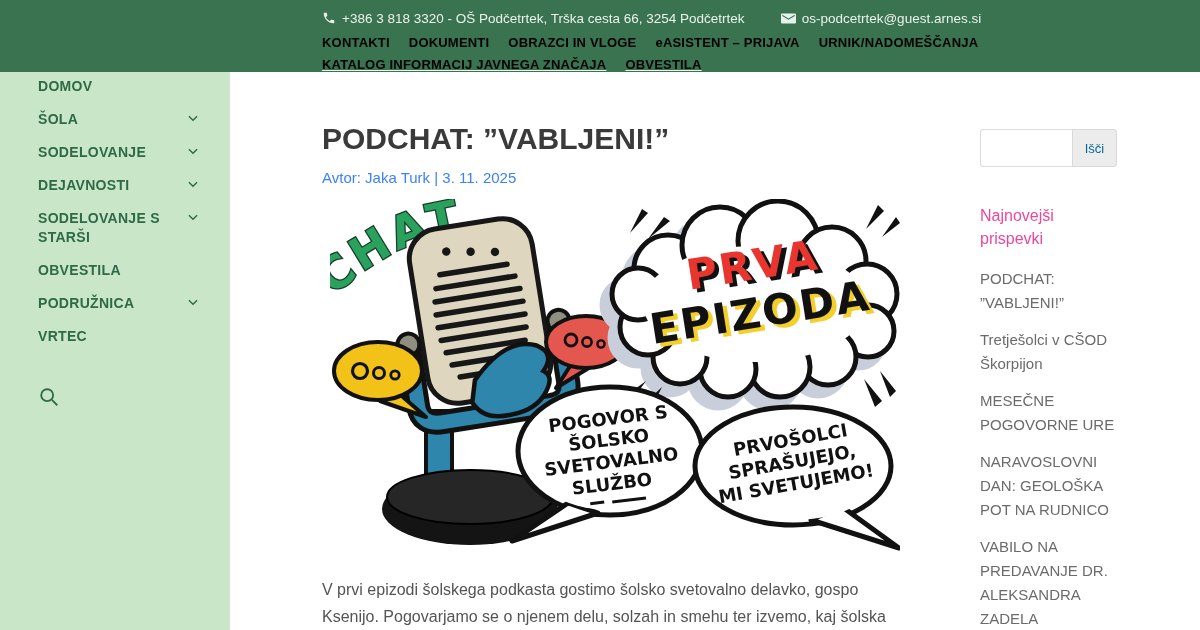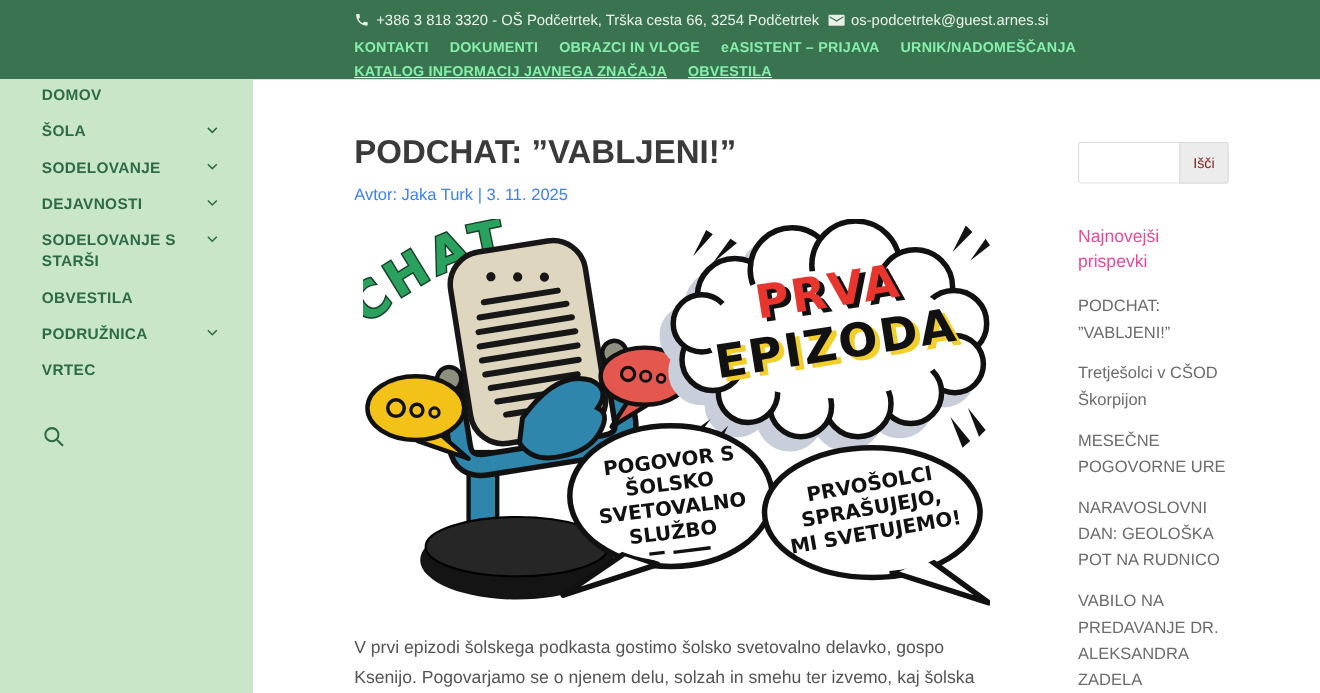--- a/index.html
+++ b/index.html
@@ -6,27 +6,27 @@
   html,body { width:1200px; height:630px; }
   body {
     position:relative; overflow:hidden; background:#ffffff;
     font-family:"Liberation Sans", sans-serif;
   }
   
   .topbar {
     position:absolute; left:0; top:0; width:1200px; height:72px;
     background:#3a7350; color:#eaf3ec; padding:8px 0 0 322px;
   }
-  .contact-row { display:flex; align-items:center; gap:8px; font-size:13.5px; height:20px; }
+  .contact-row { display:flex; align-items:center; gap:36px; font-size:13.5px; height:20px; }
   .contact-item { display:flex; align-items:center; gap:6px; white-space:nowrap; }
   .contact-item svg { display:block; }
   .nav-row { display:flex; gap:19px; margin-top:6px; height:17px; align-items:center; }
   .nav-row.second { margin-top:5px;text-decoration:underline; }
   .nav-link {
-    font-size:13px; font-weight:bold; color:#86efac; text-decoration:none;
+    font-size:13px; font-weight:bold; color:#000000; text-decoration:none;
     letter-spacing:.2px; white-space:nowrap; cursor:pointer;
   }
   
   .sidenav {
     position:absolute; left:0; top:72px; width:230px; height:558px;
     background:#c9e6c9; padding:5px 20px 0 38px;
   }
   .side-item {
     position:relative; color:#2d6a47; font-size:14px; font-weight:bold;
     letter-spacing:.3px; line-height:19px; margin-bottom:14px; padding:0 40px 0 0;
@@ -47,21 +47,21 @@
   
   .rightbar { position:absolute; left:980px; top:72px; width:145px; }
   .search-form { display:flex; margin-top:57px; height:38px; }
   .search-input {
     width:92px; height:38px; border:1px solid #dddddd; border-right:none;
     border-radius:3px 0 0 3px; background:#ffffff; padding:0 8px; font-size:14px;
     color:#333; outline:none;
   }
   .search-btn {
     width:45px; height:38px; background:#ececec; border:1px solid #d9d9d9;
-    border-radius:0 3px 3px 0; color:#7f1d1d; font-size:13px; cursor:pointer;
+    border-radius:0 3px 3px 0; color:#0369a1; font-size:13px; cursor:pointer;
     font-family:"Liberation Sans", sans-serif;
   }
   .recent-heading { margin-top:37px; font-size:16px; font-weight:500; color:#ec4899; line-height:23px; width:110px; }
   .recent-list { margin-top:17px; }
   .recent-item {
     display:block; font-size:15px; color:#6b6b6b; line-height:24px;
     margin-bottom:13px; text-decoration:none; cursor:pointer;
   }
   
   .cartoon-text { font-family:"DejaVu Sans", sans-serif; font-weight:bold; text-anchor:middle; }

